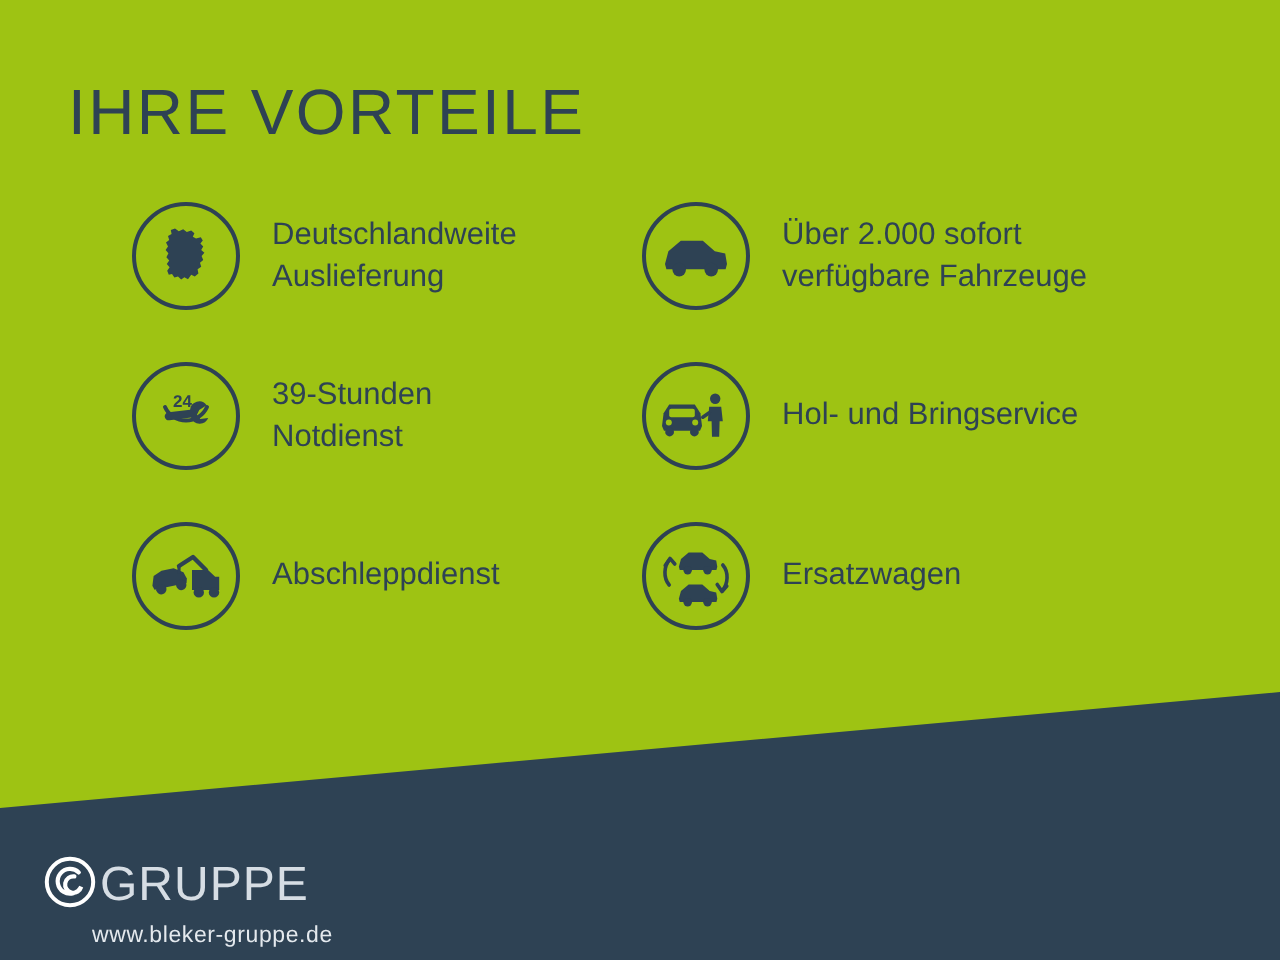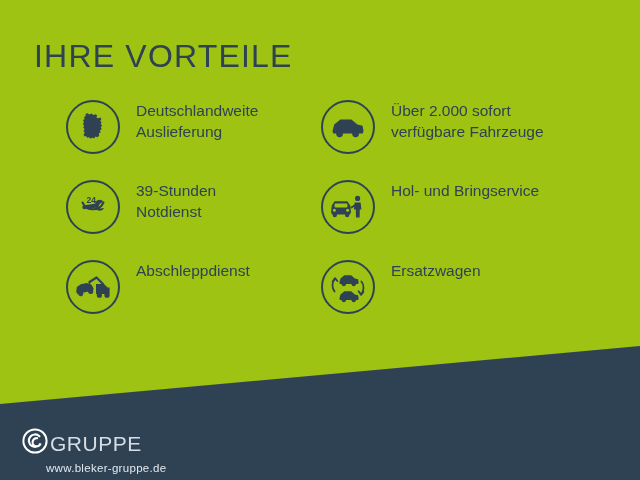--- a/index.html
+++ b/index.html
@@ -47,21 +47,21 @@
   .col {
     position: absolute;
     top: 0;
   }
   .col-left  { left: 66px; width: 250px; }
   .col-right { left: 321px; width: 300px; }
 
   .benefit {
     position: absolute;
     display: flex;
-    align-items: flex-start;
+    align-items: center;
     height: 56px;
   }
   .benefit.r0 { top: 4px; }
   .benefit.r1 { top: 84px; }
   .benefit.r2 { top: 164px; }
 
   .icon-circle {
     flex: 0 0 auto;
     width: 54px;
     height: 54px;
@@ -99,21 +99,21 @@
     font-size: 25px;
     font-weight: bold;
     letter-spacing: 0.5px;
     line-height: 1;
   }
   .logo-mark {
     margin: 0 1px 0 1px;
   }
   .logo-gruppe {
     color: #d6dde4;
-    font-size: 21px;
+    font-size: 24px;
     font-weight: normal;
     letter-spacing: 0.5px;
     line-height: 1;
   }
   .logo-url {
     margin-top: 4px;
     margin-left: 26px;
     color: #e4e9ee;
     font-size: 11.5px;
     letter-spacing: 0.3px;

